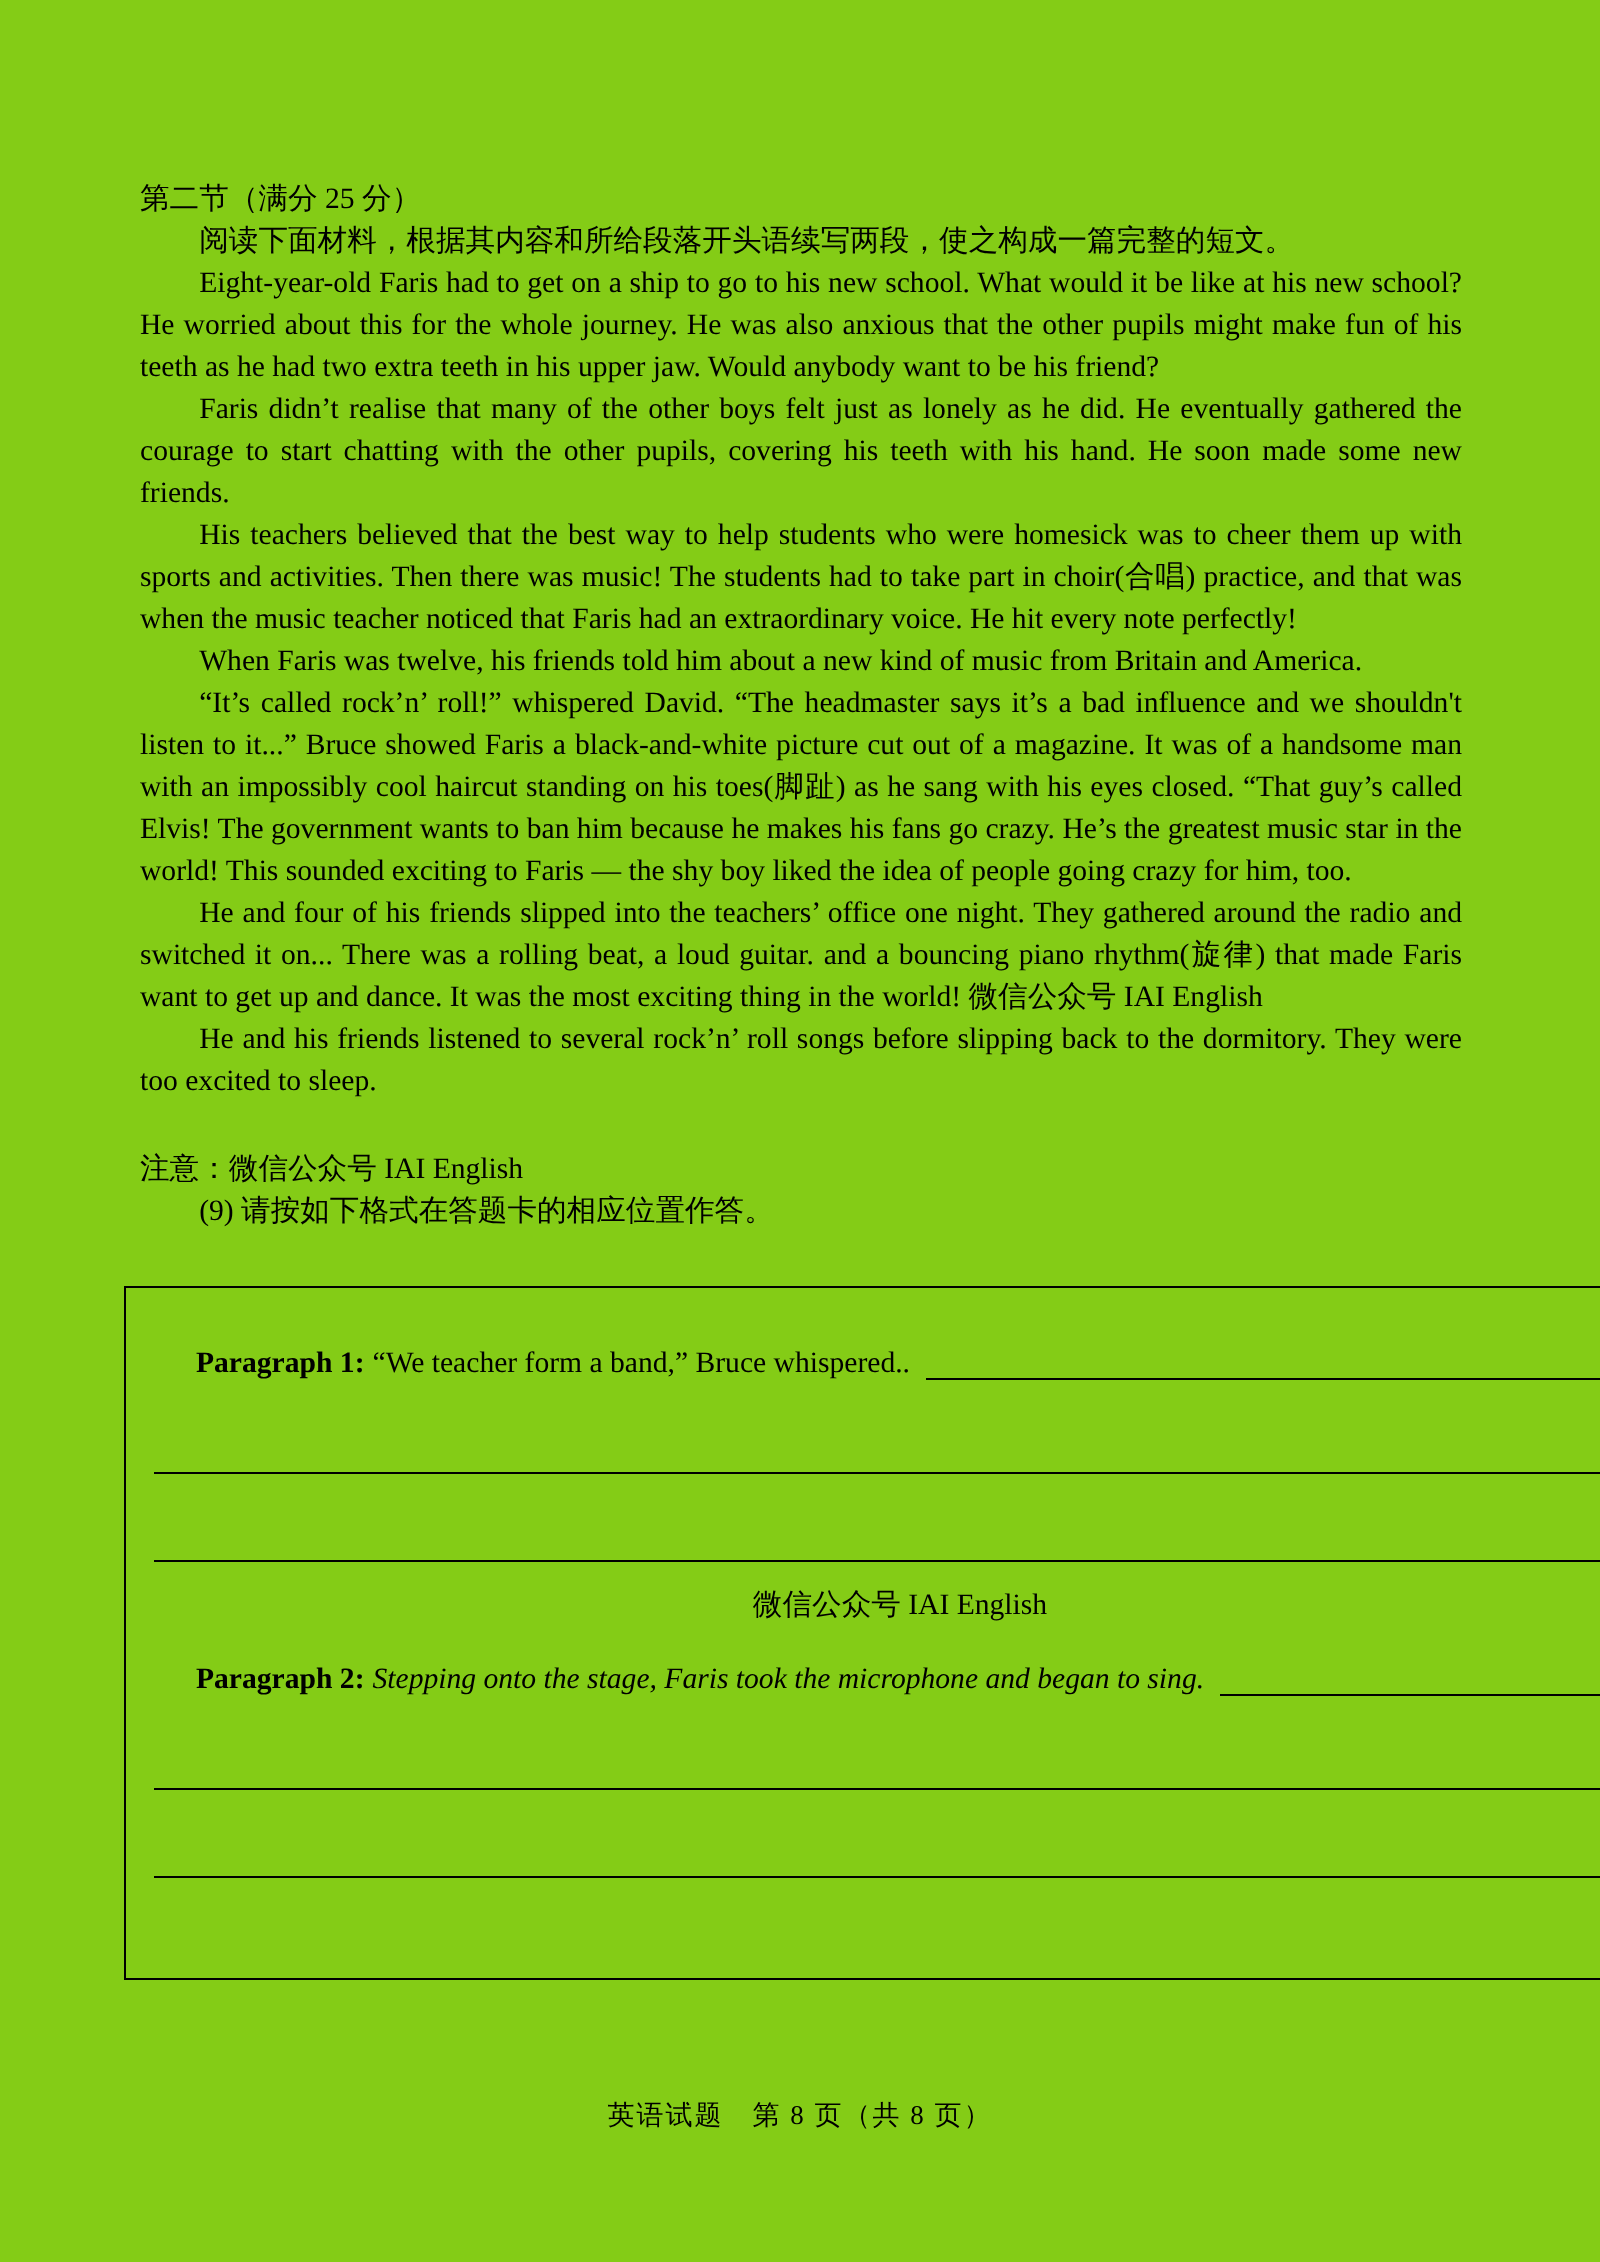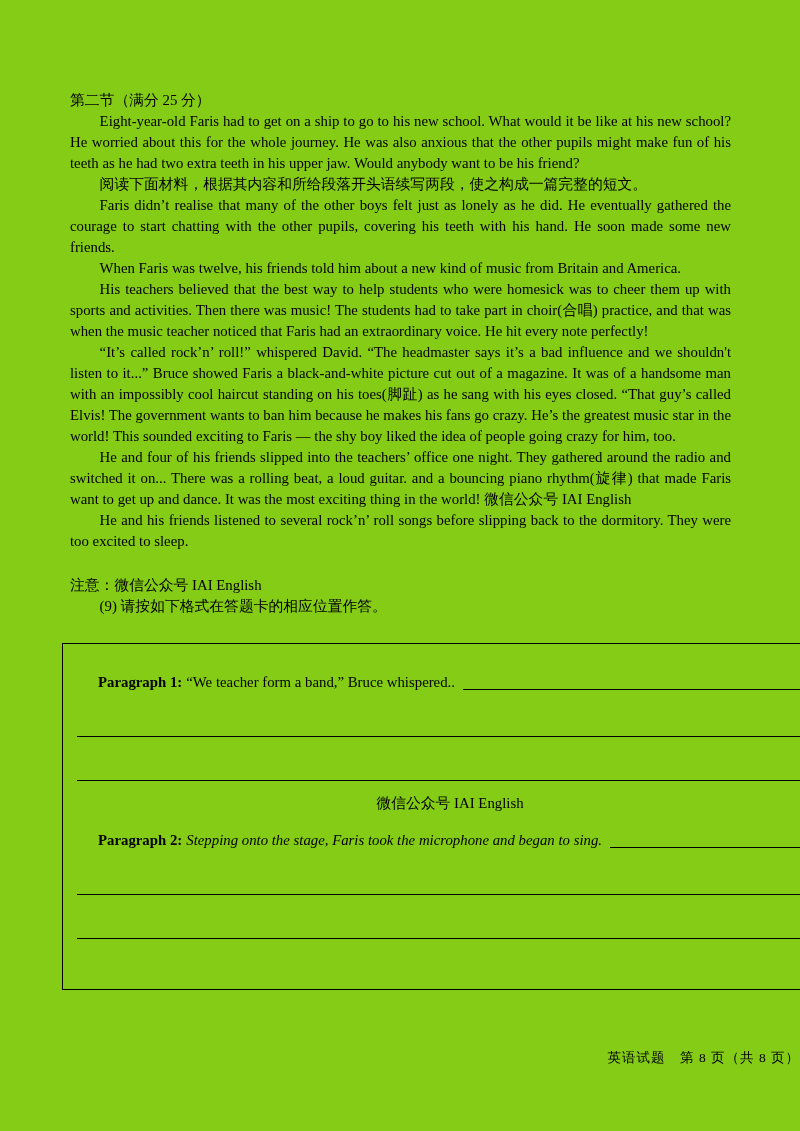--- a/index.html
+++ b/index.html
@@ -72,38 +72,38 @@
   .watermark {
     text-align: center;
     margin-top: 12px;
     margin-bottom: 16px;
   }
   .footer {
     position: absolute;
     left: 0;
     width: 800px;
     top: 1049px;
-    text-align: right;
+    text-align: center;
     font-size: 13.5px;
     letter-spacing: 1px;
   }
 </style>
 </head>
 <body>
 
 <div class="page">
   <div class="content">
 
     <p>第二节（满分 25 分）</p>
+    <p class="indent">阅读下面材料，根据其内容和所给段落开头语续写两段，使之构成一篇完整的短文。</p>
+
     <p class="indent">Eight-year-old Faris had to get on a ship to go to his new school. What would it be like at his new school? He worried about this for the whole journey. He was also anxious that the other pupils might make fun of his teeth as he had two extra teeth in his upper jaw. Would anybody want to be his friend?</p>
-
-    <p class="indent">阅读下面材料，根据其内容和所给段落开头语续写两段，使之构成一篇完整的短文。</p>
     <p class="indent">Faris didn’t realise that many of the other boys felt just as lonely as he did. He eventually gathered the courage to start chatting with the other pupils, covering his teeth with his hand. He soon made some new friends.</p>
+    <p class="indent">His teachers believed that the best way to help students who were homesick was to cheer them up with sports and activities. Then there was music! The students had to take part in choir(合唱) practice, and that was when the music teacher noticed that Faris had an extraordinary voice. He hit every note perfectly!</p>
     <p class="indent">When Faris was twelve, his friends told him about a new kind of music from Britain and America.</p>
-    <p class="indent">His teachers believed that the best way to help students who were homesick was to cheer them up with sports and activities. Then there was music! The students had to take part in choir(合唱) practice, and that was when the music teacher noticed that Faris had an extraordinary voice. He hit every note perfectly!</p>
     <p class="indent">“It’s called rock’n’ roll!” whispered David. “The headmaster says it’s a bad influence and we shouldn't listen to it...” Bruce showed Faris a black-and-white picture cut out of a magazine. It was of a handsome man with an impossibly cool haircut standing on his toes(脚趾) as he sang with his eyes closed. “That guy’s called Elvis! The government wants to ban him because he makes his fans go crazy. He’s the greatest music star in the world! This sounded exciting to Faris — the shy boy liked the idea of people going crazy for him, too.</p>
     <p class="indent">He and four of his friends slipped into the teachers’ office one night. They gathered around the radio and switched it on... There was a rolling beat, a loud guitar. and a bouncing piano rhythm(旋律) that made Faris want to get up and dance. It was the most exciting thing in the world!  微信公众号 IAI English</p>
     <p class="indent">He and his friends listened to several rock’n’ roll songs before slipping back to the dormitory. They were too excited to sleep.</p>
 
     <div class="notes">
       <p>注意：微信公众号 IAI English</p>
       <p class="indent">(9) 请按如下格式在答题卡的相应位置作答。</p>
     </div>
 
     <div class="answer-box">

